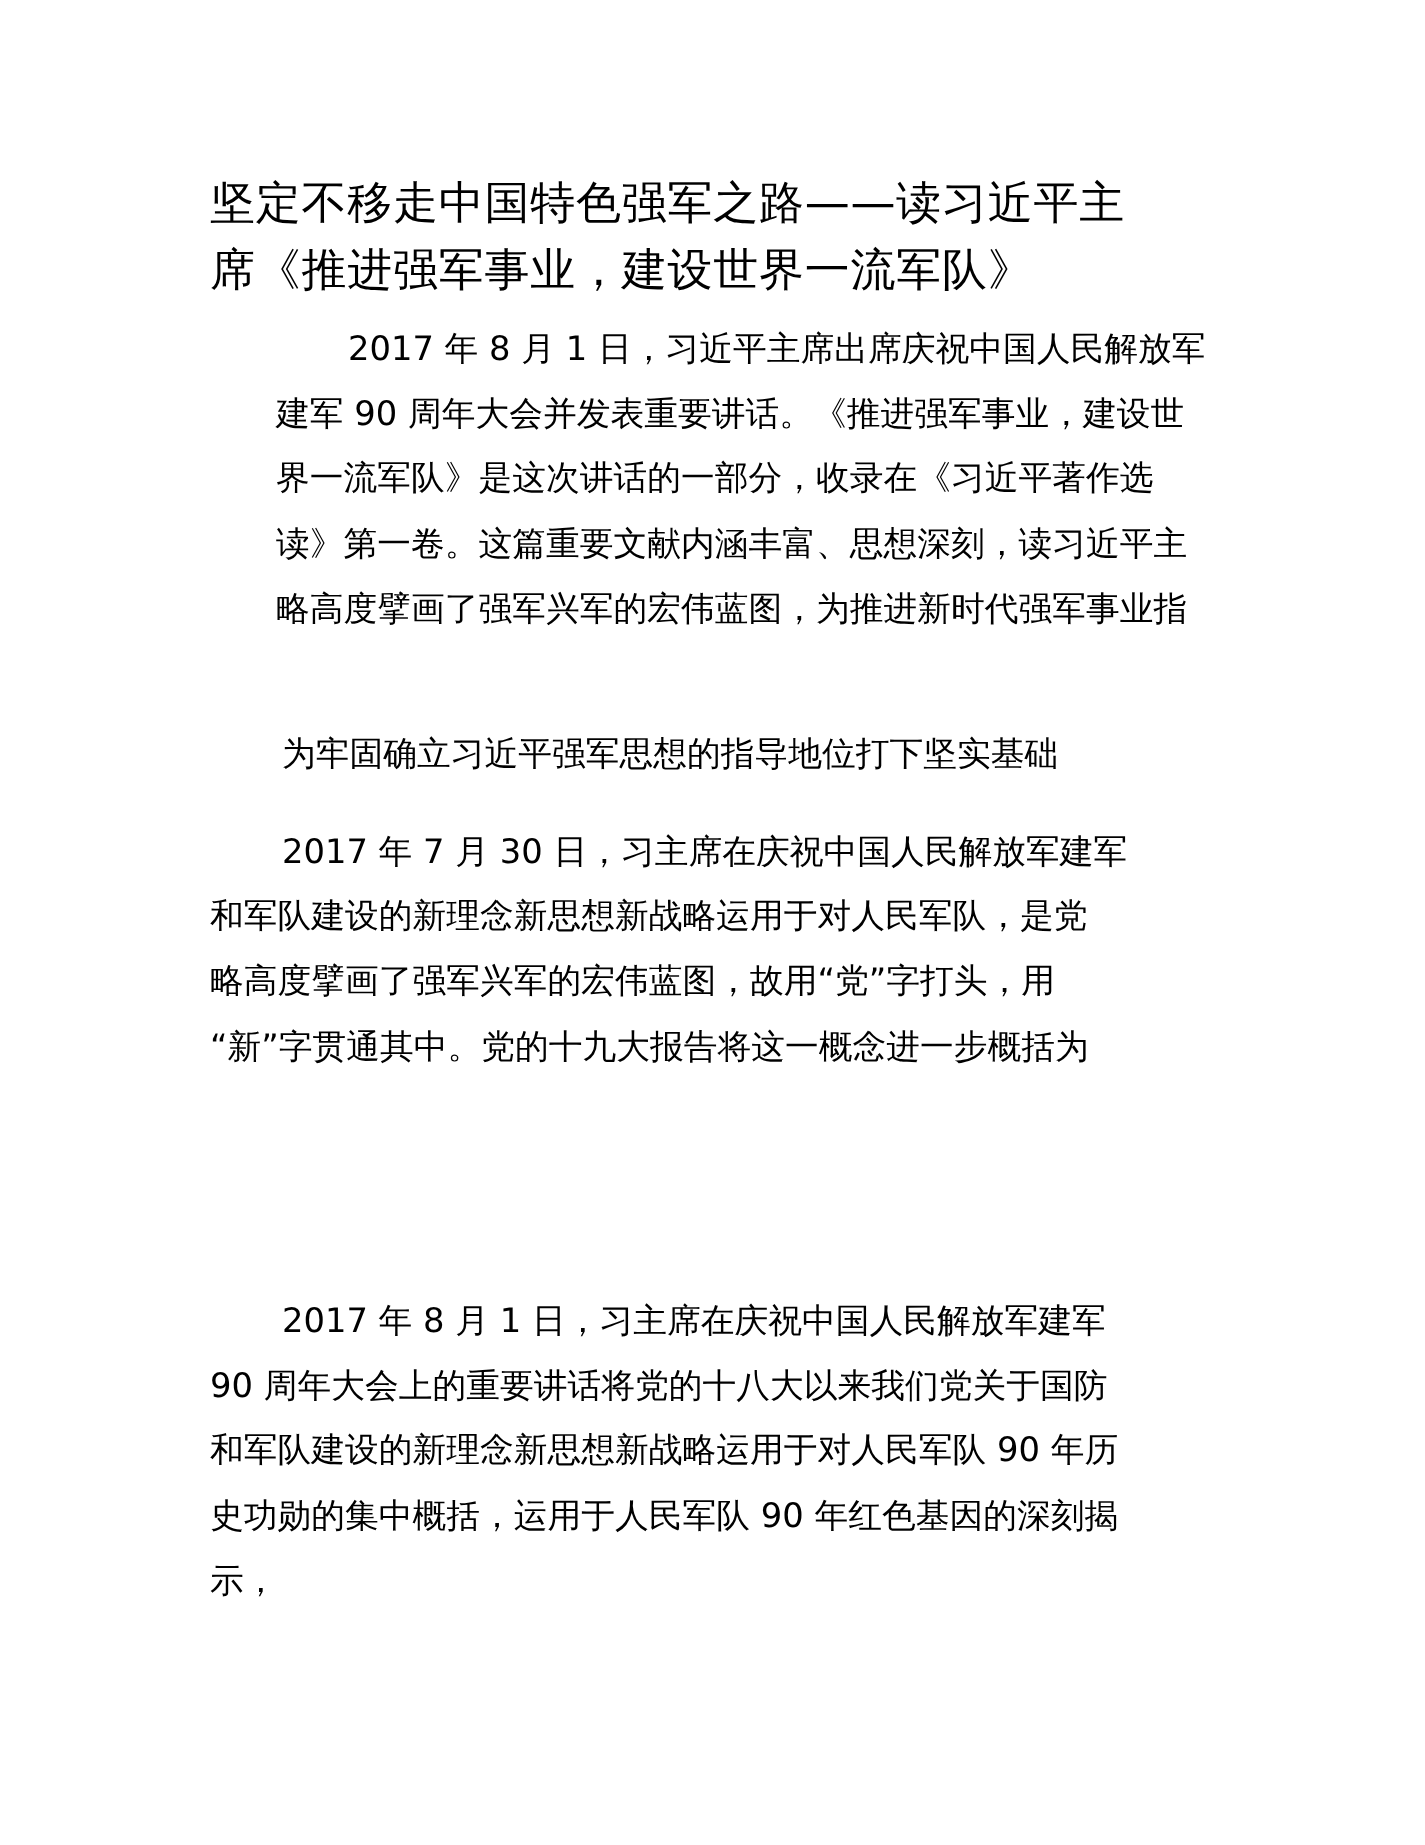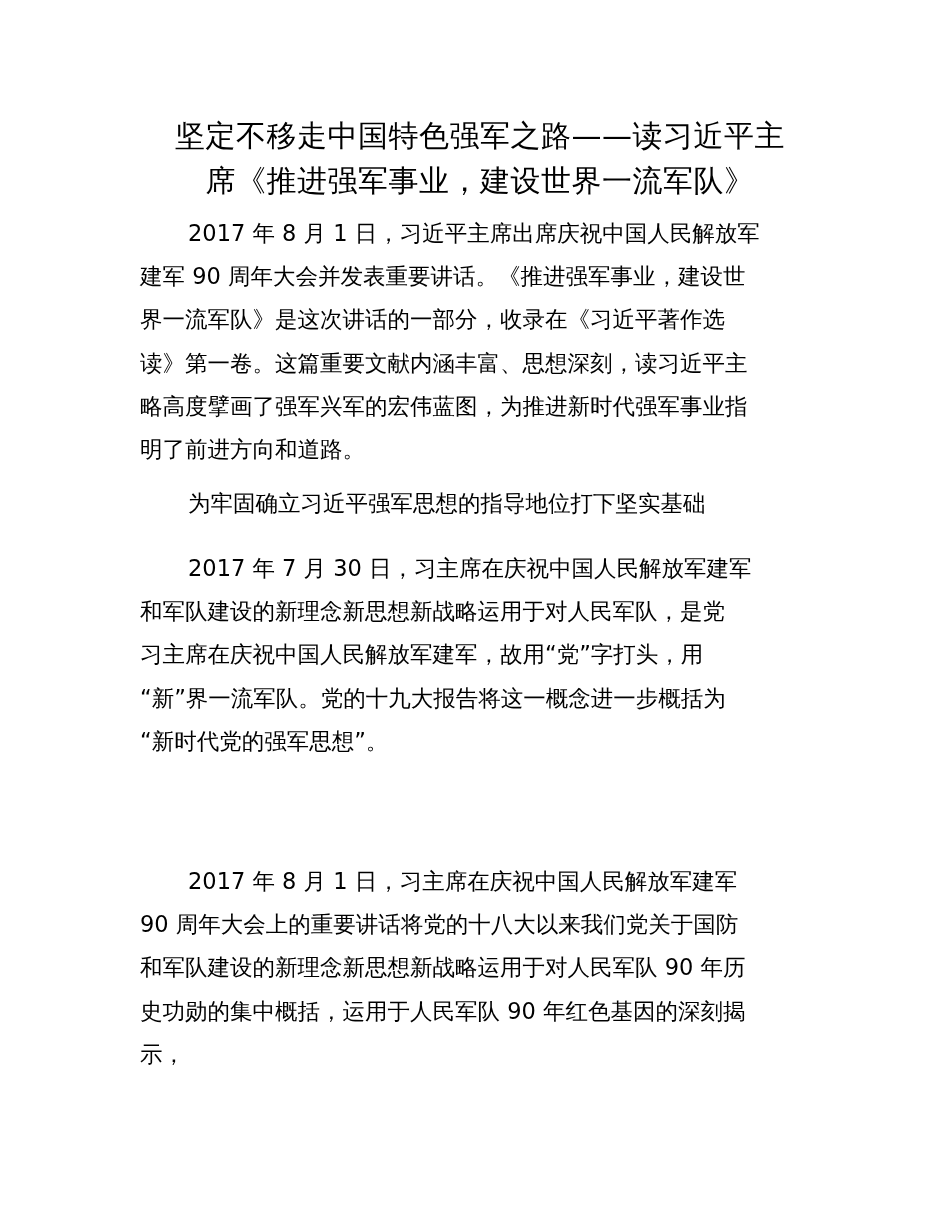--- a/index.html
+++ b/index.html
@@ -21,21 +21,20 @@
       top: 0;
       width: 950px;
       height: 1230px;
       background: #ffffff;
     }
     .title {
       position: absolute;
       left: 140px;
       top: 113px;
       width: 680px;
-      text-align: center;
       font-size: 30px;
       line-height: 45px;
       letter-spacing: 0.5px;
       margin: 0;
       font-weight: normal;
     }
     .title .line {
       display: block;
       white-space: nowrap;
     }
@@ -47,54 +46,52 @@
       line-height: 43.2px;
       margin: 0;
     }
     .body-text .line {
       display: block;
       white-space: nowrap;
     }
     .indent {
       padding-left: 48px;
     }
-    #para1 { top: 212px; }
+    #para1 { top: 212px; margin-left: 44px; }
     #subheading { top: 482px; }
     #para2 { top: 547px; }
     #para3 { top: 860px; }
   </style>
 </head>
 <body>
 
 <div class="page">
 
   <h1 class="title">
     <span class="line">坚定不移走中国特色强军之路——读习近平主</span>
     <span class="line">席《推进强军事业，建设世界一流军队》</span>
   </h1>
 
   <p class="body-text" id="para1">
     <span class="line indent">2017 年 8 月 1 日，习近平主席出席庆祝中国人民解放军</span>
     <span class="line">建军 90 周年大会并发表重要讲话。《推进强军事业，建设世</span>
     <span class="line">界一流军队》是这次讲话的一部分，收录在《习近平著作选</span>
     <span class="line">读》第一卷。这篇重要文献内涵丰富、思想深刻，读习近平主</span>
     <span class="line">略高度擘画了强军兴军的宏伟蓝图，为推进新时代强军事业指</span>
-    <span class="line">明了前进方向和道路。</span>
   </p>
 
   <p class="body-text" id="subheading">
     <span class="line indent">为牢固确立习近平强军思想的指导地位打下坚实基础</span>
   </p>
 
   <p class="body-text" id="para2">
     <span class="line indent">2017 年 7 月 30 日，习主席在庆祝中国人民解放军建军</span>
     <span class="line">和军队建设的新理念新思想新战略运用于对人民军队，是党</span>
-    <span class="line">习主席在庆祝中国人民解放军建军，故用“党”字打头，用</span>
-    <span class="line">“新”界一流军队。党的十九大报告将这一概念进一步概括为</span>
-    <span class="line">“新时代党的强军思想”。</span>
+    <span class="line">略高度擘画了强军兴军的宏伟蓝图，故用“党”字打头，用</span>
+    <span class="line">“新”字贯通其中。党的十九大报告将这一概念进一步概括为</span>
   </p>
 
   <p class="body-text" id="para3">
     <span class="line indent">2017 年 8 月 1 日，习主席在庆祝中国人民解放军建军</span>
     <span class="line">90 周年大会上的重要讲话将党的十八大以来我们党关于国防</span>
     <span class="line">和军队建设的新理念新思想新战略运用于对人民军队 90 年历</span>
     <span class="line">史功勋的集中概括，运用于人民军队 90 年红色基因的深刻揭</span>
     <span class="line">示，</span>
   </p>
 

